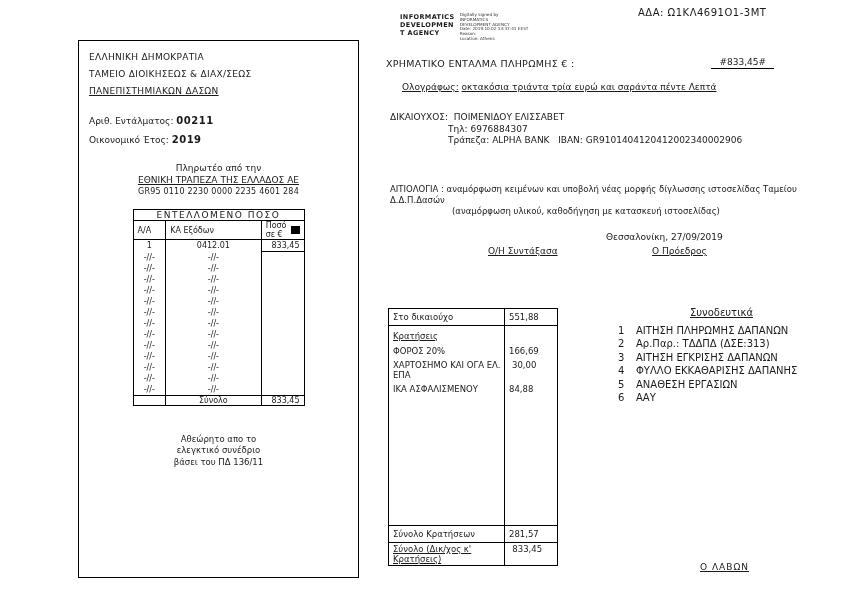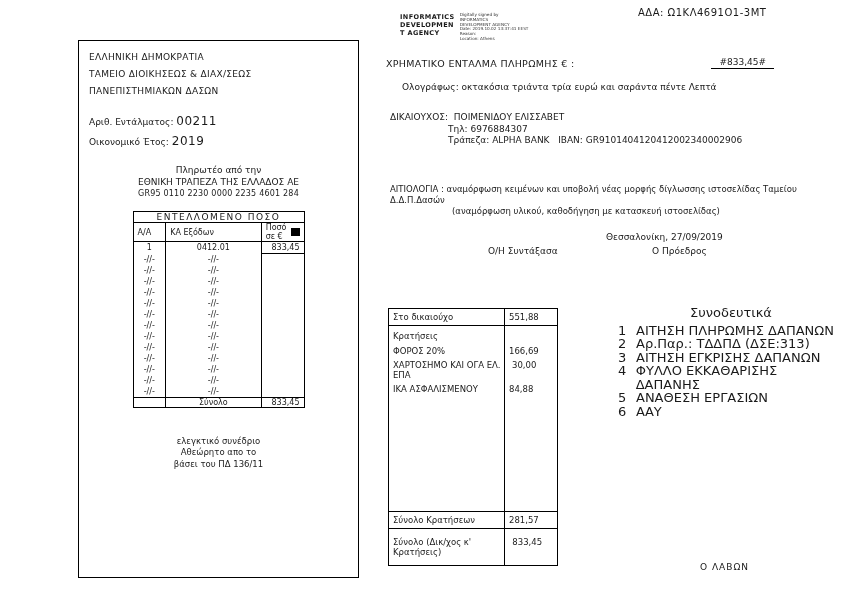--- a/index.html
+++ b/index.html
@@ -1,26 +1,26 @@
 <!DOCTYPE html>
 <html><head>
 <meta charset="utf-8">
 <style>
   html,body{margin:0;padding:0;background:#ffffff;}
   .page{position:relative;width:842px;height:595px;background:#fff;
         font-family:"DejaVu Sans","Liberation Sans",sans-serif;font-size:9px;color:#1a1a1a;overflow:hidden;}
   .abs{position:absolute;}
-  .u{}
+  .u{text-decoration:underline;}
   .c{text-align:center;}
 
   
   .left-box{left:78px;top:40px;width:281px;height:538px;border:1px solid #000;box-sizing:border-box;padding:8px 10px;}
   .lb-line{line-height:17px;letter-spacing:0.3px;}
   .lb-field{margin-top:3px;line-height:16px;}
-  .val-sm{font-size:12px;letter-spacing:0.5px;}
+  .val-sm{font-size:10px;letter-spacing:0.5px;font-weight:bold;}
   .payable{margin-top:14px;text-align:center;line-height:12px;}
   .iban-small{font-size:8px;letter-spacing:0.2px;}
 
   table.pt{border-collapse:collapse;margin:11px auto 0;width:172px;border:1px solid #000;font-size:8px;}
   table.pt th,table.pt td{padding:0 4px;font-weight:normal;}
   .pt-title{border-bottom:1px solid #000;text-align:center;font-size:9px;letter-spacing:1.5px;padding:4px 0 3px;}
   .pt-colhead th{border-bottom:1px solid #000;text-align:left;padding:2px 4px;}
   .col-aa{width:24px;border-right:1px solid #000;}
   .col-kae{width:88px;border-right:1px solid #000;}
   .col-amt{text-align:right;}
@@ -53,24 +53,24 @@
   
   .ded-box{left:388px;top:308px;width:170px;height:258px;border:1px solid #000;box-sizing:border-box;
            display:flex;flex-direction:column;font-size:8.5px;}
   .ded-vline{position:absolute;top:0;bottom:0;right:52px;border-left:1px solid #000;}
   .ded-row{display:flex;justify-content:space-between;padding:2px 4px;}
   .ded-row .val{width:44px;text-align:left;}
   .ded-first{border-bottom:1px solid #000;padding:3px 4px;}
   .ded-head{padding:5px 4px 3px;}
   .ded-spacer{flex:1;}
   .ded-total{border-top:1px solid #000;padding:3px 4px;}
-  .ded-grand{border-top:1px solid #000;padding:8px 4px;}
-
-  
-  .att{left:618px;top:306px;font-size:13px;line-height:13.5px;}
+  .ded-grand{border-top:1px solid #000;padding:1px 4px;}
+
+  
+  .att{left:618px;top:306px;font-size:10px;line-height:13.5px;}
   .att-head{margin-left:72px;margin-bottom:4px;}
   .att-row{display:flex;}
   .att-no{width:18px;}
   .labon{left:700px;top:562px;letter-spacing:1px;}
 </style>
 </head>
 <body>
 
 <div class="page">
 
@@ -203,22 +203,22 @@
       <tfoot>
         <tr class="pt-total">
           <td class="col-aa"></td>
           <td class="col-kae c">Σύνολο</td>
           <td class="col-amt">833,45</td>
         </tr>
       </tfoot>
     </table>
 
     <div class="footnote">
+      <div>Αθεώρητο απο το</div>
       <div>ελεγκτικό συνέδριο</div>
-      <div>Αθεώρητο απο το</div>
       <div>βάσει του ΠΔ 136/11</div>
     </div>
   </div>
 
   <div class="abs title-row">
     <span class="title-label">ΧΡΗΜΑΤΙΚΟ ΕΝΤΑΛΜΑ ΠΛΗΡΩΜΗΣ € :</span>
     <span class="amount-val">#833,45#</span>
   </div>
 
   <div class="abs inwords">

